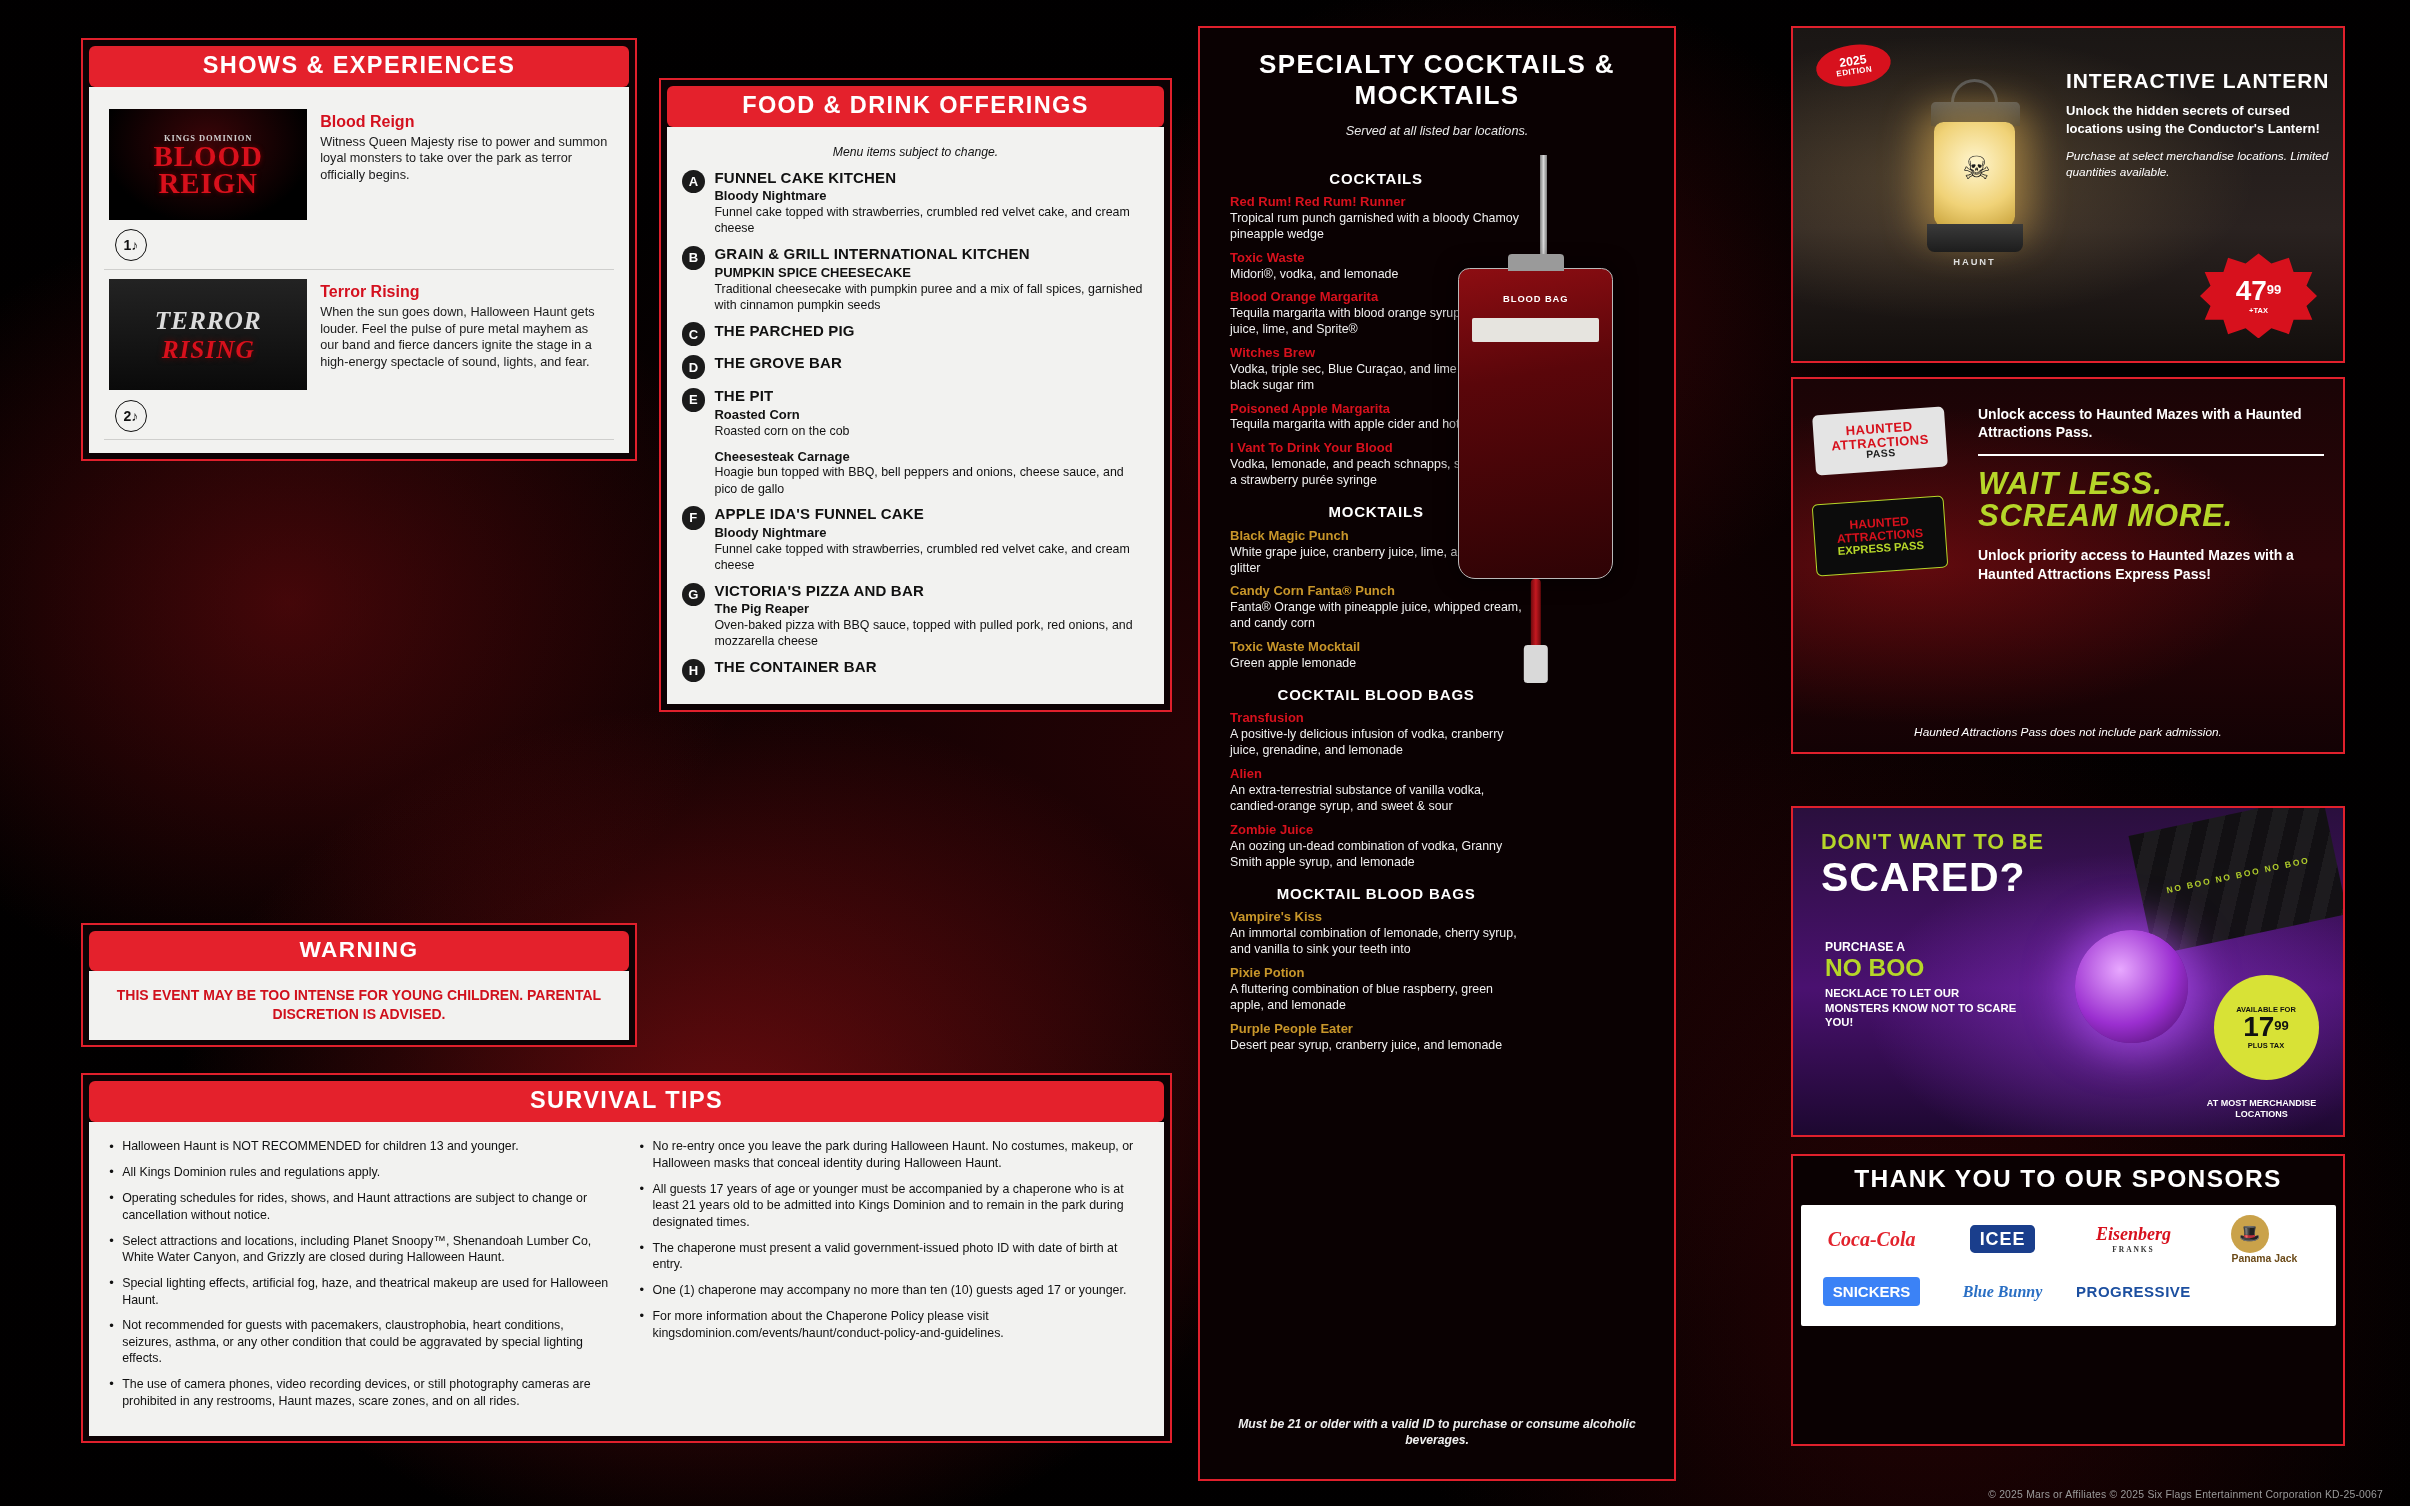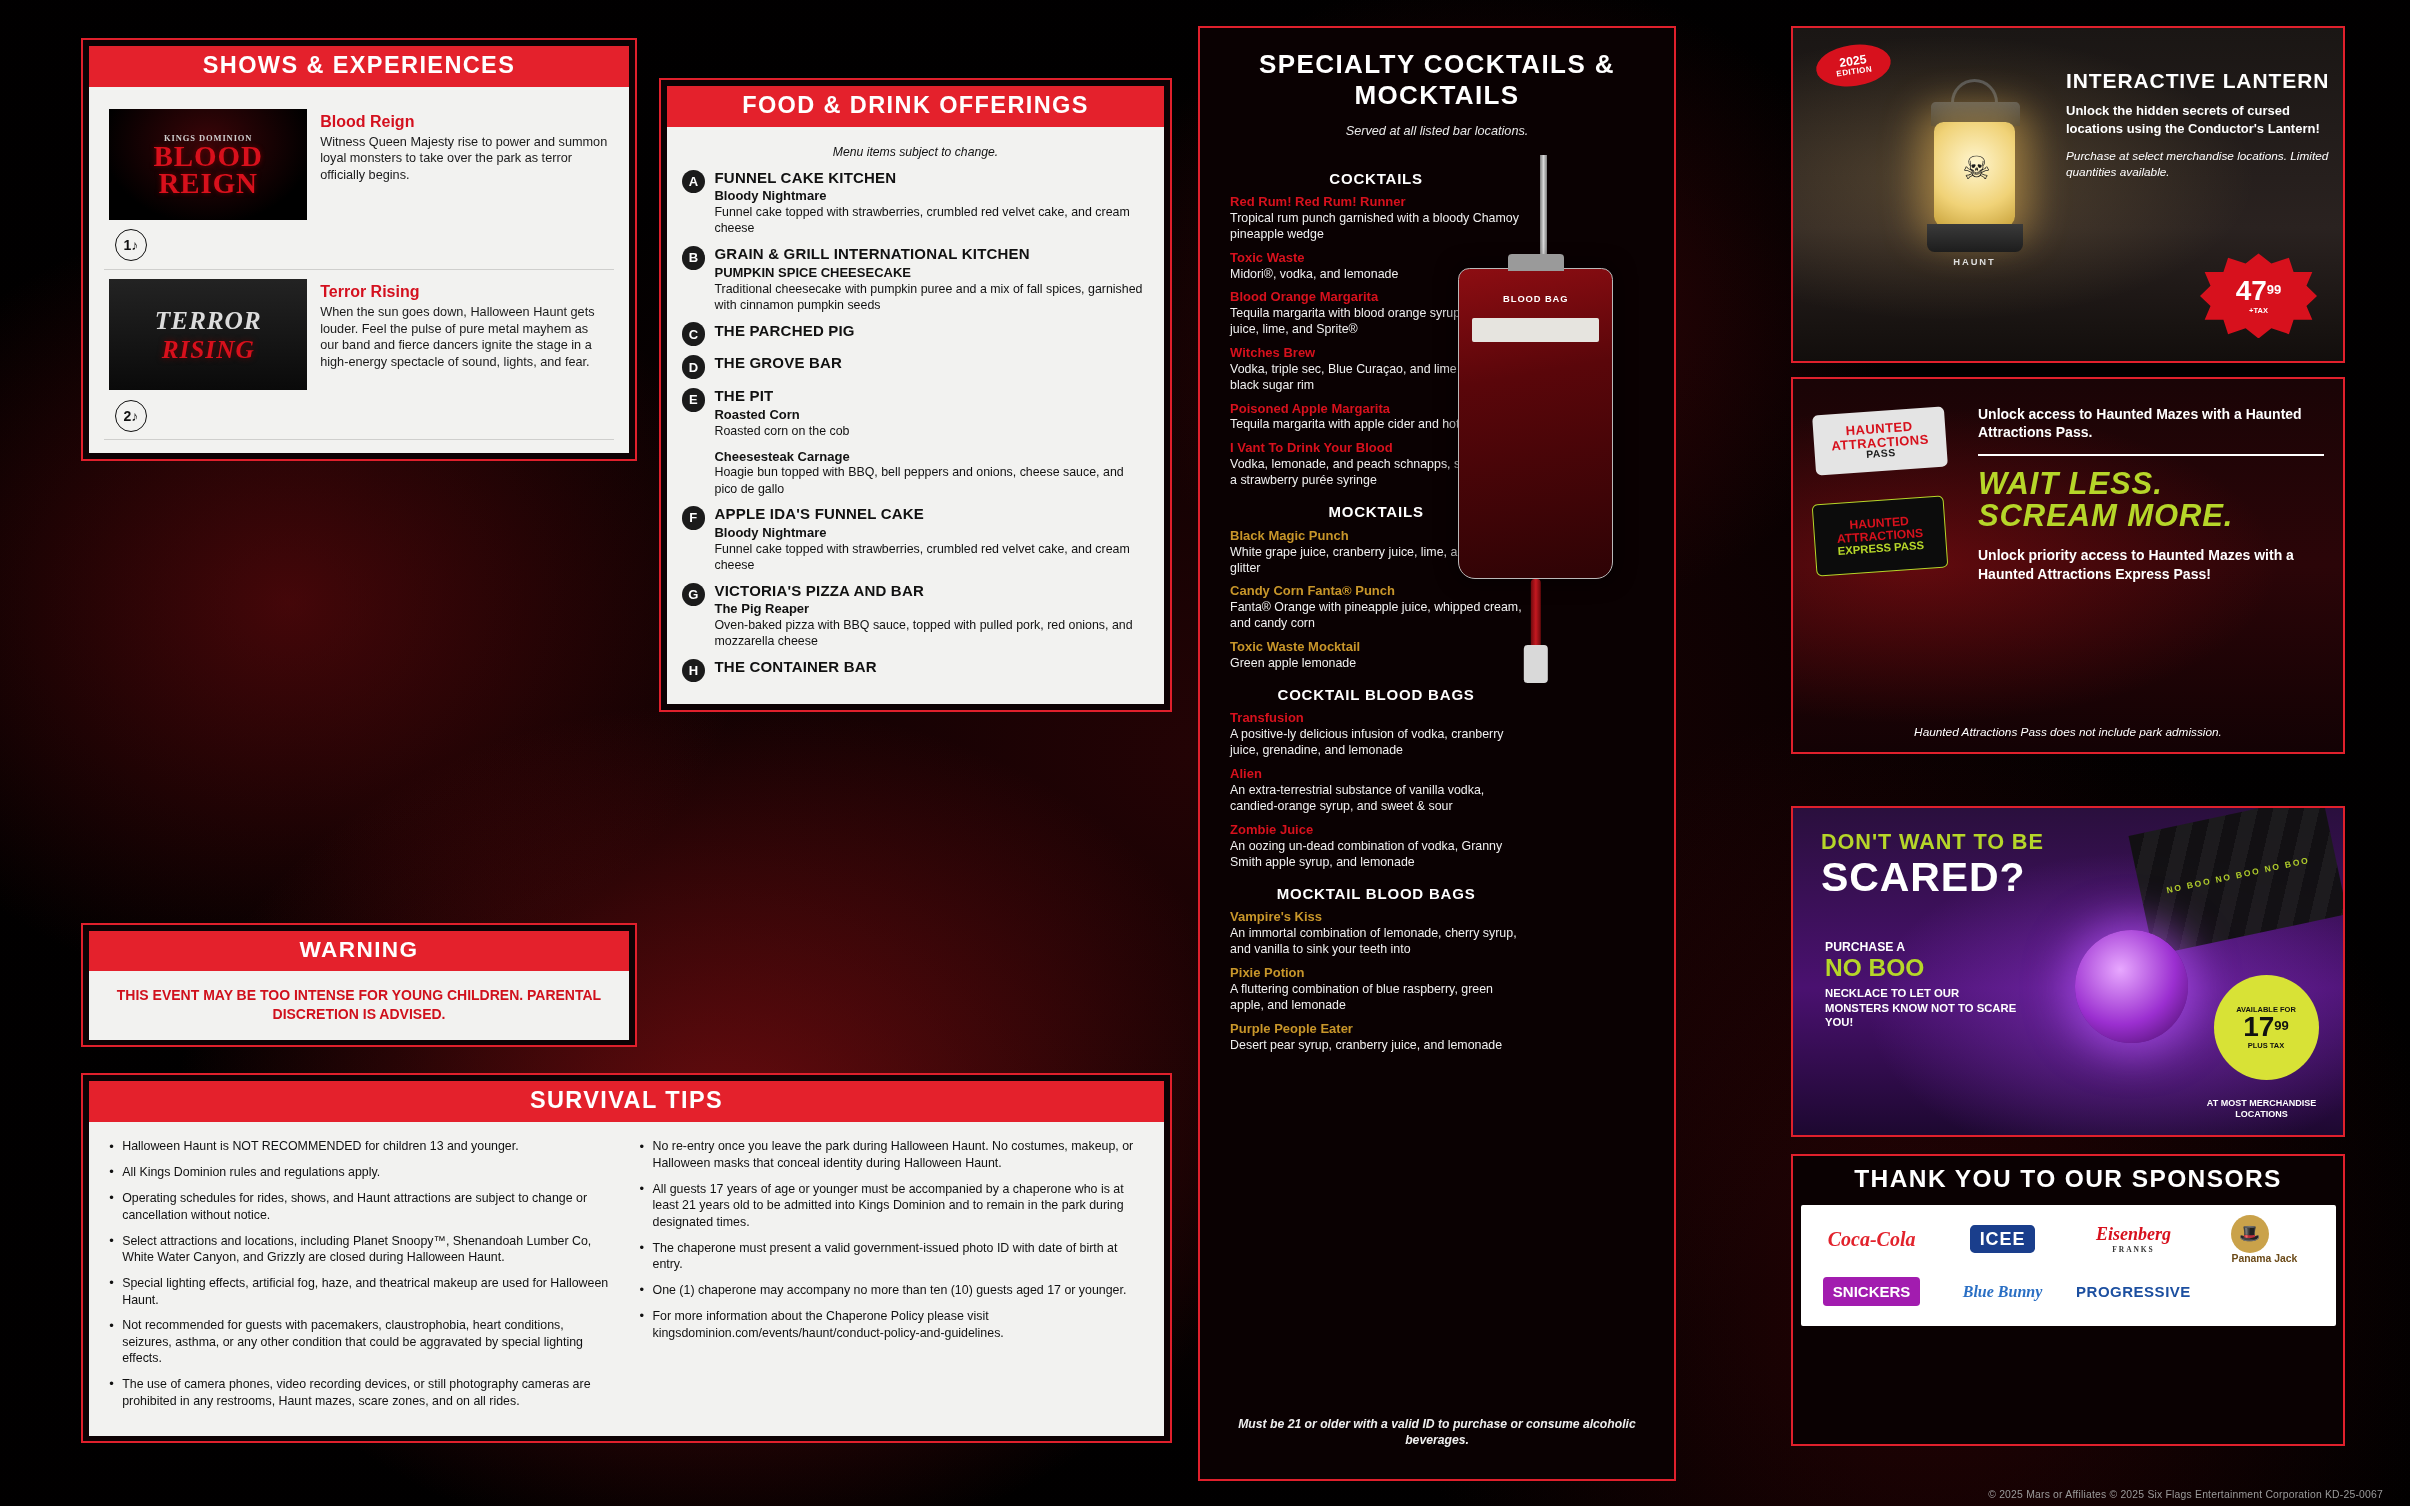--- a/index.html
+++ b/index.html
@@ -32,20 +32,21 @@
   }
   .hdr {
     background: #e4212c;
     color: #fff;
     text-align: center;
     font-weight: bold;
     letter-spacing: 1.4px;
     padding: 6.6px 3.8px 7.5px;
     font-size: 23.5px;
     text-transform: uppercase;
+    border-radius: 6px;
   }
   .white-body {
     background: #f2f2f0;
     color: #111;
     padding: 13px 15px;
   }
 
   
   #shows { left: 81px; top: 38px; width: 556px; }
   .show-row { display: flex; gap: 13px; padding: 9.4px 5.6px 3.8px; }
@@ -360,21 +361,21 @@
   }
   .sp-coke { color: #e2222c; font-family: "Liberation Serif", serif; font-size: 20px; font-style: italic; }
   .sp-icee { background: #1a3e8c; color: #fff; font-size: 18px; border-radius: 4.7px; letter-spacing: 0.9px; padding: 3.8px 9.4px; }
   .sp-eis { color: #d7111d; font-family: "Liberation Serif", serif; font-size: 18px; font-style: italic; }
   .sp-eis small { display: block; color: #333; font-size: 7.5px; letter-spacing: 1.9px; font-style: normal; }
   .sp-pj { color: #6b4a18; font-size: 10.4px; }
   .sp-pj .circ {
     width: 38px; height: 38px; border-radius: 50%;
     background: #caa24a; display: flex; align-items: center; justify-content: center; font-size: 17px;
   }
-  .sp-snick { background: #a21caf; color: #fff; font-size: 15px; border-radius: 3.8px; padding: 5.6px 9.4px; }
+  .sp-snick { background: #3b82f6; color: #fff; font-size: 15px; border-radius: 3.8px; padding: 5.6px 9.4px; }
   .sp-bb { color: #2a6fc4; font-family: "Liberation Serif", serif; font-size: 16px; font-style: italic; line-height: 1; }
   .sp-prog { color: #1c4fa0; font-size: 15px; letter-spacing: 0.5px; }
 
   .copyright {
     position: absolute; right: 28px; bottom: 7.5px;
     color: #9a9a9a; font-size: 10.4px; letter-spacing: 0.2px;
   }
 </style>
 </head>
 <body>

